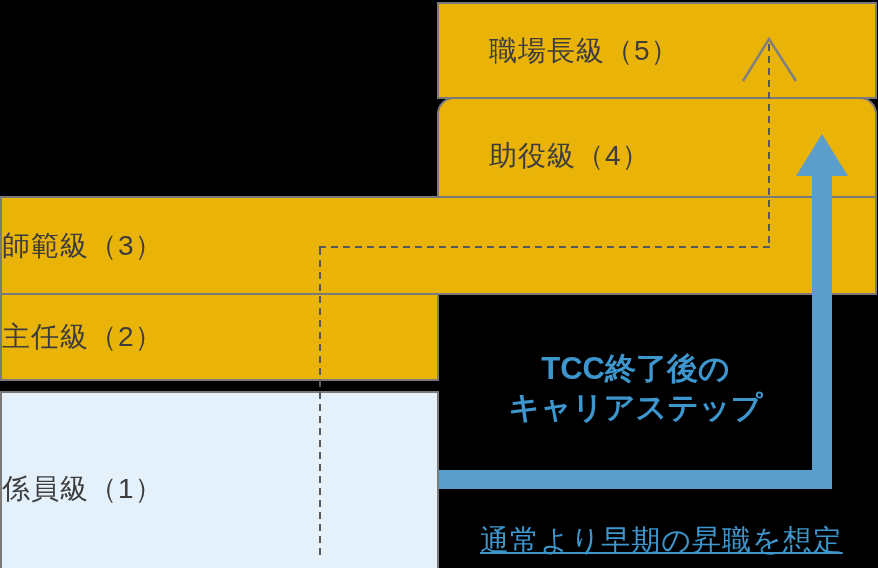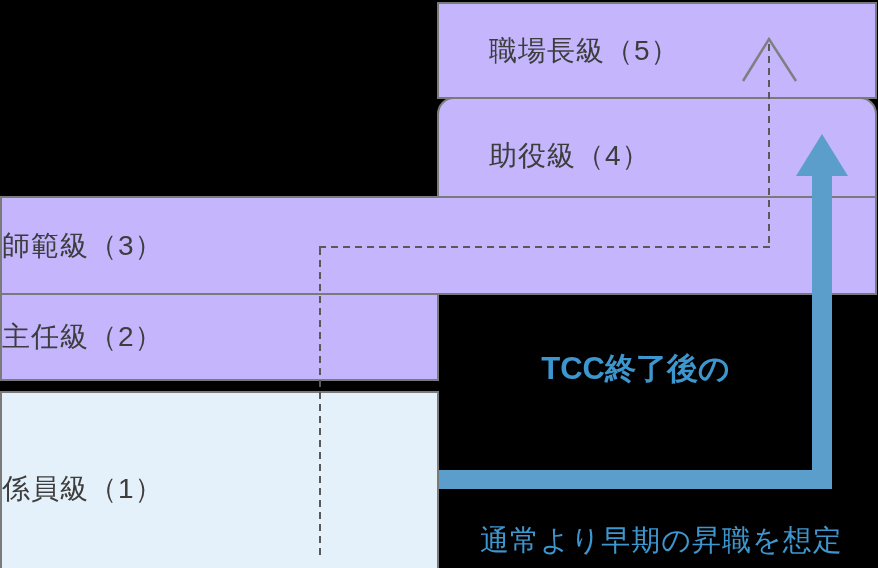--- a/index.html
+++ b/index.html
@@ -11,21 +11,21 @@
   #canvas {
     position: relative;
     width: 878px;
     height: 568px;
     background: var(--background, #000);
     overflow: hidden;
   }
   .level-box {
     position: absolute;
     box-sizing: border-box;
-    background: #c4b5fd;
+    background: #eab308;
     border: 2px solid var(--box-border, #7a7a7a);
     display: flex;
     align-items: center;
     z-index: 1;
   }
   .level-box .label {
     color: var(--label-text, #3d3d3d);
     font-size: 28px;
     letter-spacing: 1px;
     white-space: nowrap;
@@ -87,20 +87,21 @@
     white-space: nowrap;
   }
   #bottom-note {
     position: absolute;
     left: 480px; top: 521px;
     z-index: 4;
     color: var(--caption-blue, #3d97ce);
     font-size: 29px;
     letter-spacing: 1px;
     white-space: nowrap;
+    text-decoration: underline;
   }
 </style>
 </head>
 <body>
 
 <div id="canvas">
 
   <div class="level-box" id="box-5">
     <span class="label">職場長級（5）</span>
   </div>
@@ -123,16 +124,17 @@
   <svg id="dash-arrowhead" width="62" height="50">
     <polyline points="5,47 31,5 58,47"></polyline>
   </svg>
 
   <div class="blue-arrow-part" id="arrow-horizontal"></div>
   <div class="blue-arrow-part" id="arrow-vertical"></div>
   <div id="arrow-head"></div>
 
   <div id="tcc-caption">
     <div>TCC終了後の</div>
+    <div>キャリアステップ</div>
   </div>
   <div id="bottom-note">通常より早期の昇職を想定</div>
 
 </div>
 
 </body></html>

